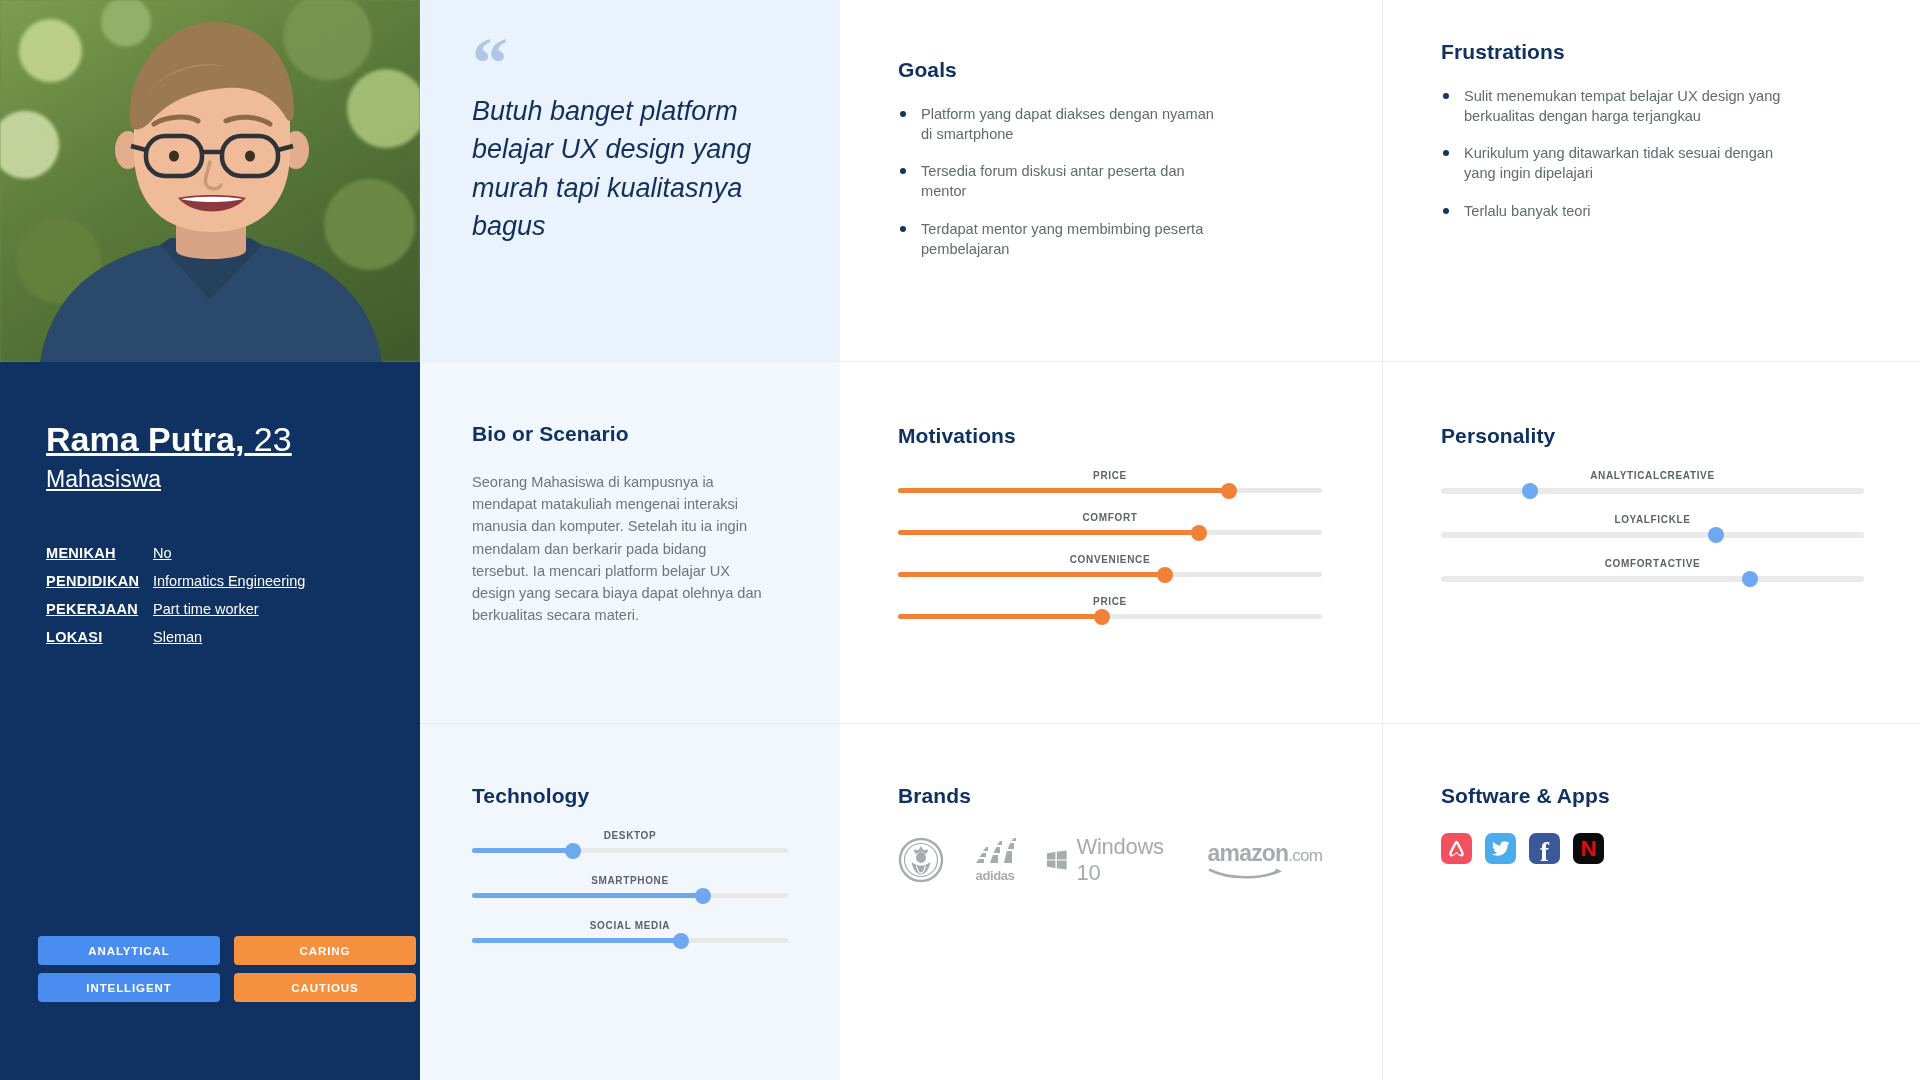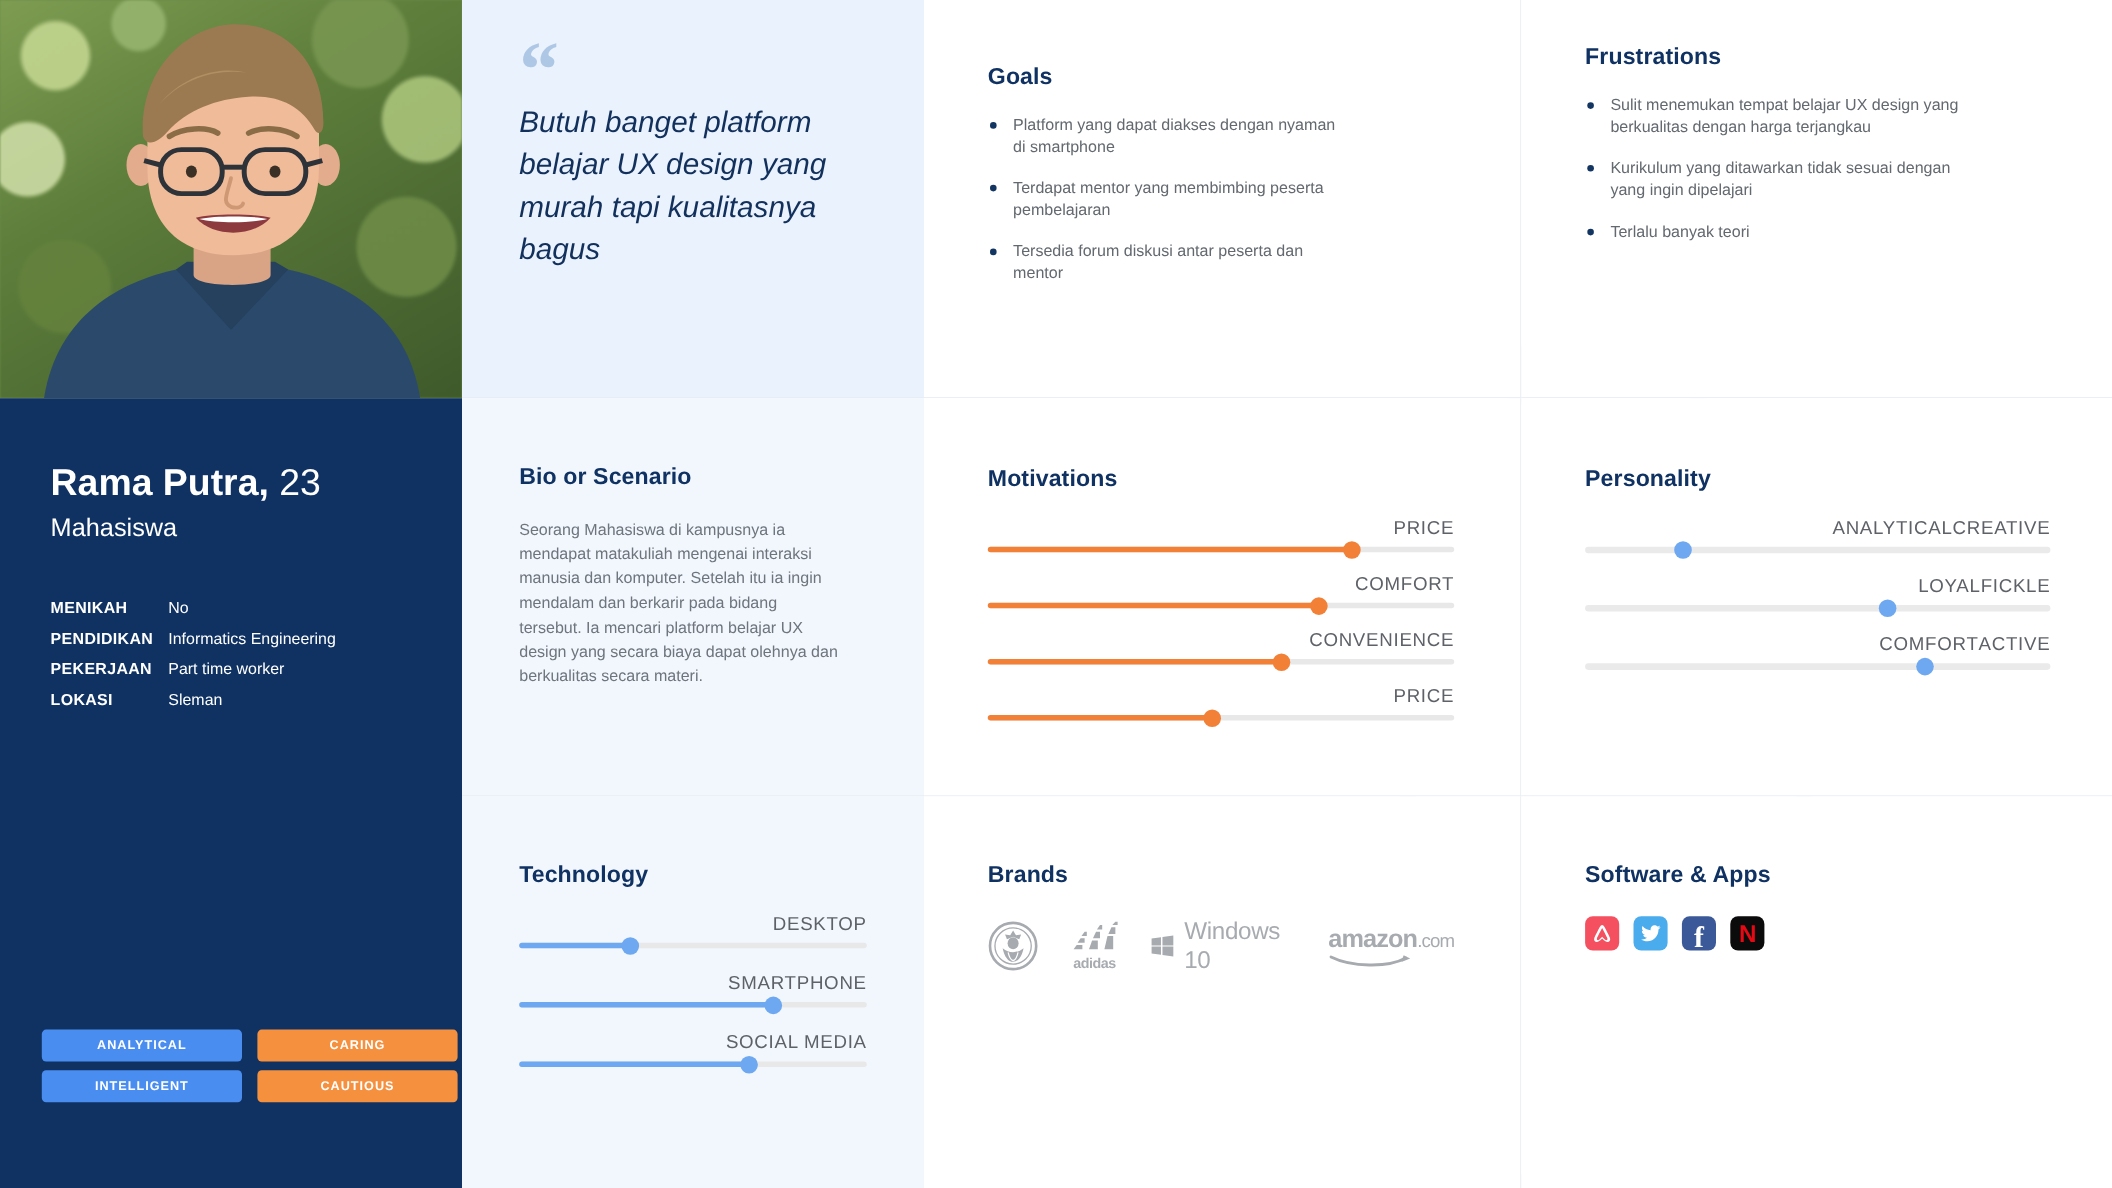--- a/index.html
+++ b/index.html
@@ -48,20 +48,21 @@
     filter: blur(1px);
   }
   .person { position: absolute; left: 0; top: 0; width: 100%; height: 100%; }
 
   .identity-cell {
     grid-column: 1; grid-row: 2 / span 2;
     background: #0f3263;
     color: #ffffff;
     position: relative;
     padding: 60px 46px 0 46px;
+    text-decoration: underline;
   }
   .name-line { font-size: 34px; line-height: 1.05; }
   .name-strong { font-weight: 700; }
   .name-age { font-weight: 400; }
   .role { font-size: 23px; font-weight: 400; margin-top: 8px; color: #ffffff; }
 
   .facts { margin-top: 46px; }
   .fact-row { display: flex; font-size: 14.5px; line-height: 28px; }
   .fact-key { width: 107px; font-weight: 700; letter-spacing: .3px; }
   .fact-val { font-weight: 400; }
@@ -147,22 +148,22 @@
   
   .motiv-cell { grid-column: 3; grid-row: 2; padding: 62px 60px 0 58px; }
   .pers-cell  { grid-column: 4; grid-row: 2; padding: 62px 56px 0 58px; }
   .tech-cell  { grid-column: 2; grid-row: 3; padding: 60px 52px 0 52px; }
   .brands-cell{ grid-column: 3; grid-row: 3; padding: 60px 60px 0 58px; }
   .apps-cell  { grid-column: 4; grid-row: 3; padding: 60px 56px 0 58px; }
 
   .slider-group { margin-top: 22px; }
   .slider-row { margin-bottom: 19px; }
   .slider-labels {
-    display: flex; justify-content: flex-end;
-    font-size: 17px; font-weight: 400; letter-spacing: .65px;
+    display: flex; justify-content: center;
+    font-size: 10px; font-weight: 700; letter-spacing: .65px;
     color: #5e6268;
     margin-bottom: 7px;
   }
   .track {
     position: relative;
     height: 6px; border-radius: 3px;
     background: #e8e8e8;
   }
   .fill { position: absolute; left: 0; top: 0; height: 6px; border-radius: 3px; }
   .thumb {
@@ -303,22 +304,22 @@
 
   <div class="quote-cell cell tint brd-b">
     <div class="quote-mark">“</div>
     <div class="quote-text">Butuh banget platform belajar UX design yang murah tapi kualitasnya bagus</div>
   </div>
 
   <div class="goals-cell cell plain brd-r brd-b">
     <h2 class="section">Goals</h2>
     <ul class="bullets">
       <li>Platform yang dapat diakses dengan nyaman di smartphone</li>
+      <li>Tersedia forum diskusi antar peserta dan mentor</li>
       <li>Terdapat mentor yang membimbing peserta pembelajaran</li>
-      <li>Tersedia forum diskusi antar peserta dan mentor</li>
     </ul>
   </div>
 
   <div class="frus-cell cell plain brd-b">
     <h2 class="section">Frustrations</h2>
     <ul class="bullets">
       <li>Sulit menemukan tempat belajar UX design yang berkualitas dengan harga terjangkau</li>
       <li>Kurikulum yang ditawarkan tidak sesuai dengan yang ingin dipelajari</li>
       <li>Terlalu banyak teori</li>
     </ul>

